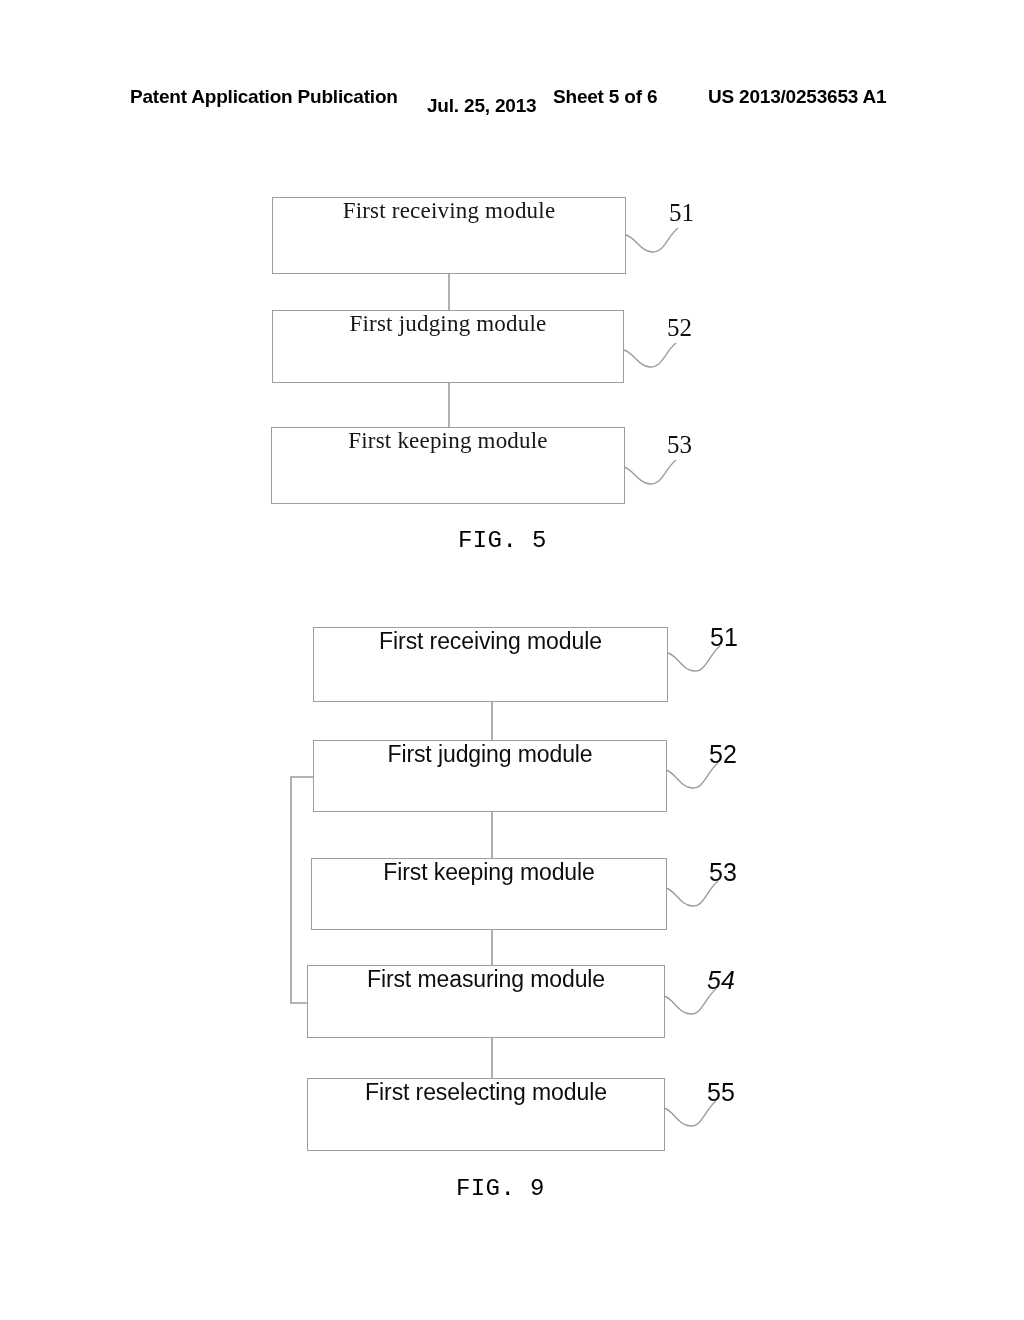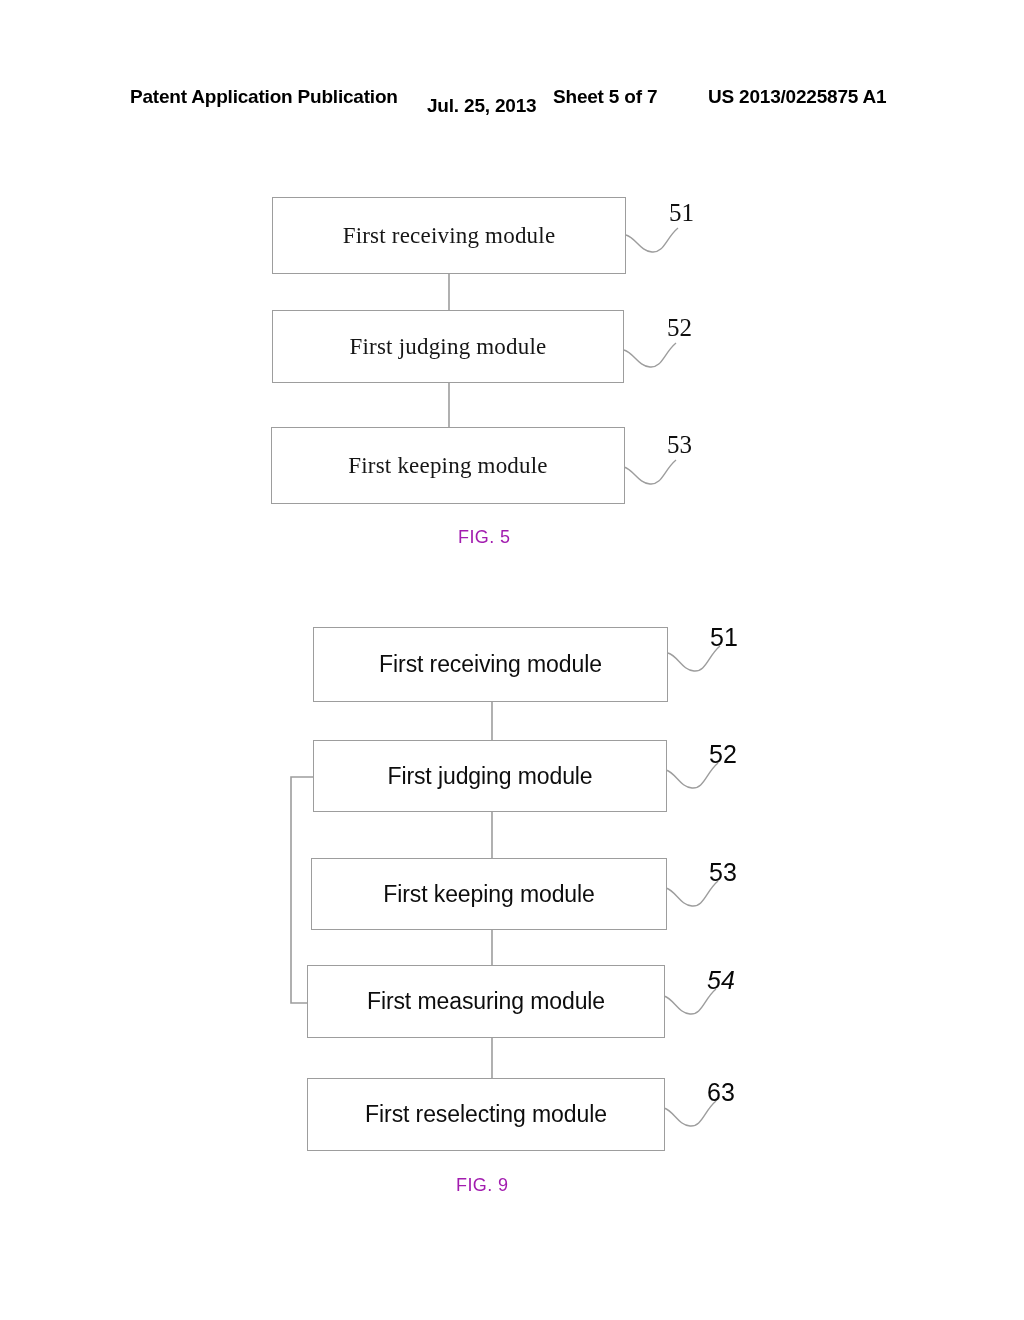--- a/index.html
+++ b/index.html
@@ -50,21 +50,20 @@
     overflow: visible;
   }
 
   
   .node-box {
     position: absolute;
     box-sizing: border-box;
     border: 1.6px solid #9d9d9d;
     background: #ffffff;
     display: flex;
-    align-items: center;
     justify-content: center;
     text-align: center;
   }
   .fig5-box {
     font-family: "Liberation Serif", serif;
     font-size: 23px;
     color: #161616;
     letter-spacing: 0.2px;
   }
   .fig6-box {
@@ -87,35 +86,35 @@
   }
   .fig6-ref {
     font-family: "Liberation Sans", sans-serif;
     font-size: 25px;
     color: #080808;
   }
 
   
   .fig-caption {
     position: absolute;
-    font-family: Liberation Sans, sans-serif;
-    font-size: 18px;
-    color: #a21caf;
+    font-family: Liberation Mono, monospace;
+    font-size: 24px;
+    color: #000000;
     letter-spacing: 0.4px;
     white-space: nowrap;
   }
 </style>
 </head>
 <body>
 
 <div class="page-header">
   <span class="hdr-pub">Patent Application Publication</span>
   <span class="hdr-date">Jul. 25, 2013</span>
-  <span class="hdr-sheet">Sheet 5 of 7</span>
-  <span class="hdr-num">US 2013/0225875 A1</span>
+  <span class="hdr-sheet">Sheet 5 of 6</span>
+  <span class="hdr-num">US 2013/0253653 A1</span>
 </div>
 
 <div class="figure" id="figure-5">
 
   <svg class="fig-svg" width="1024" height="420" viewBox="0 0 1024 420">
 
     <line x1="449" y1="114" x2="449" y2="150" stroke="#9d9d9d" stroke-width="1.6"></line>
 
     <line x1="449" y1="223" x2="449" y2="267" stroke="#9d9d9d" stroke-width="1.6"></line>
 
@@ -181,16 +180,16 @@
     <span>First reselecting module</span>
   </div>
   <div class="node-box fig6-box" style="left:307px; top:365px; width:358px; height:73px;">
     <span>First measuring module</span>
   </div>
 
   <div class="ref-num fig6-ref" style="left:710px; top:25px;">51</div>
   <div class="ref-num fig6-ref" style="left:709px; top:142px;">52</div>
   <div class="ref-num fig6-ref" style="left:709px; top:260px;">53</div>
   <div class="ref-num fig6-ref" style="left:707px; top:368px;font-style:italic;">54</div>
-  <div class="ref-num fig6-ref" style="left:707px; top:480px;">63</div>
+  <div class="ref-num fig6-ref" style="left:707px; top:480px;">55</div>
 
   <div class="fig-caption" style="left:456px; top:575px;">FIG. 9</div>
 </div>
 
 </body></html>

